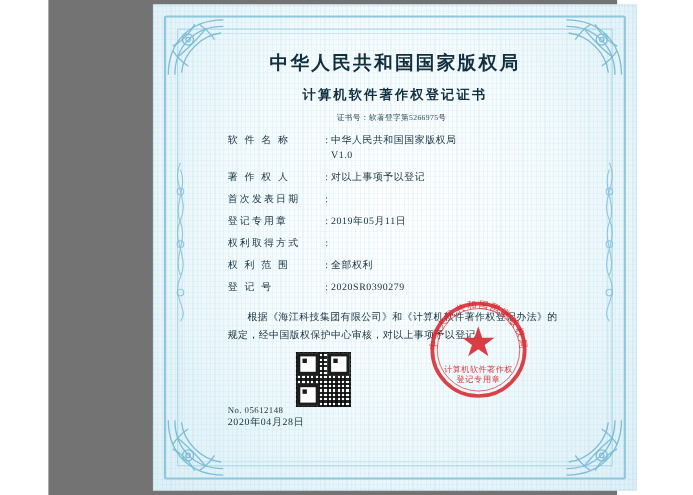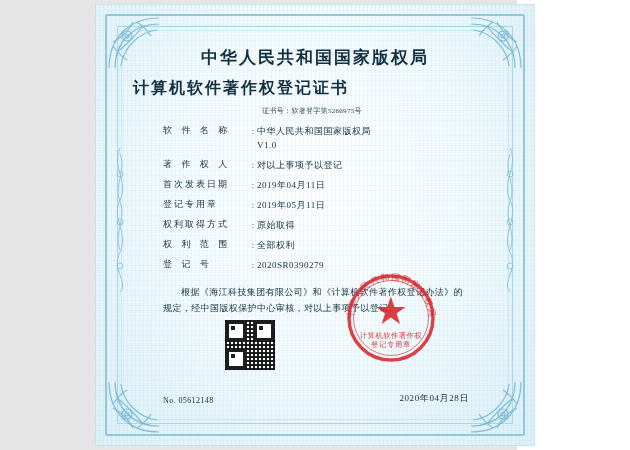--- a/index.html
+++ b/index.html
@@ -12,21 +12,22 @@
     height: 450px;
     overflow: hidden;
     font-family: "Liberation Serif", serif;
   }
 
   
   .page {
     position: relative;
     width: 517px;
     height: 450px;
-    background: #e5e5e5;
+    background: #737373;
+    margin-left: 44px;
   }
 
   
   .cert {
     position: absolute;
     left: 95px;
     top: 4px;
     width: 440px;
     height: 442px;
     background:
@@ -98,21 +99,22 @@
   .title-main {
     text-align: center;
     font-size: 17px;
     font-weight: bold;
     letter-spacing: 2px;
     color: #12303f;
     margin-top: 8px;
     font-family: "DejaVu Serif", serif;
   }
   .title-sub {
-    font-size: 16px;
+    text-align: center;
+    font-size: 12px;
     font-weight: bold;
     letter-spacing: 2px;
     color: #12303f;
     margin-top: 9px;
     font-family: "DejaVu Serif", serif;
   }
   .cert-no {
     text-align: center;
     font-size: 7px;
     color: #2b4a58;
@@ -133,21 +135,20 @@
     margin-bottom: 7px;
     font-size: 9px;
     color: #16323f;
     line-height: 13px;
   }
   .row .lbl {
     width: 86px;
     flex: 0 0 86px;
     letter-spacing: 2px;
     white-space: nowrap;
-    font-family: Liberation Mono, monospace;
   }
   .row .colon {
     width: 8px;
     flex: 0 0 8px;
     text-align: center;
   }
   .row .val {
     flex: 1 1 auto;
     letter-spacing: 0.5px;
   }
@@ -216,27 +217,28 @@
     width: 108px;
     height: 108px;
   }
   .seal svg { display: block; }
 
   
   .bottom-line {
     position: absolute;
     left: 30px;
     right: 28px;
-    bottom: 1px;
+    bottom: 16px;
     display: flex;
     justify-content: space-between;
-    align-items: flex-end;
+    align-items: flex-start;
     font-size: 8px;
     color: #16323f;
     letter-spacing: 0.4px;
+    flex-direction: column;
   }
   .bottom-line .date {
     font-size: 9px;
     letter-spacing: 0.6px;
   }
 </style>
 </head>
 <body>
 
 <div class="page">
@@ -349,33 +351,31 @@
 
         <div class="row">
           <span class="lbl">著 作 权 人</span>
           <span class="colon">:</span>
           <span class="val">对以上事项予以登记</span>
         </div>
 
         <div class="row">
           <span class="lbl">首次发表日期</span>
           <span class="colon">:</span>
-          <span class="val">2019年04月11日</span>
         </div>
 
         <div class="row">
           <span class="lbl">登记专用章</span>
           <span class="colon">:</span>
           <span class="val">2019年05月11日</span>
         </div>
 
         <div class="row">
           <span class="lbl">权利取得方式</span>
           <span class="colon">:</span>
-          <span class="val">原始取得</span>
         </div>
 
         <div class="row">
           <span class="lbl">权 利 范 围</span>
           <span class="colon">:</span>
           <span class="val">全部权利</span>
         </div>
 
         <div class="row">
           <span class="lbl">登 记 号</span>

